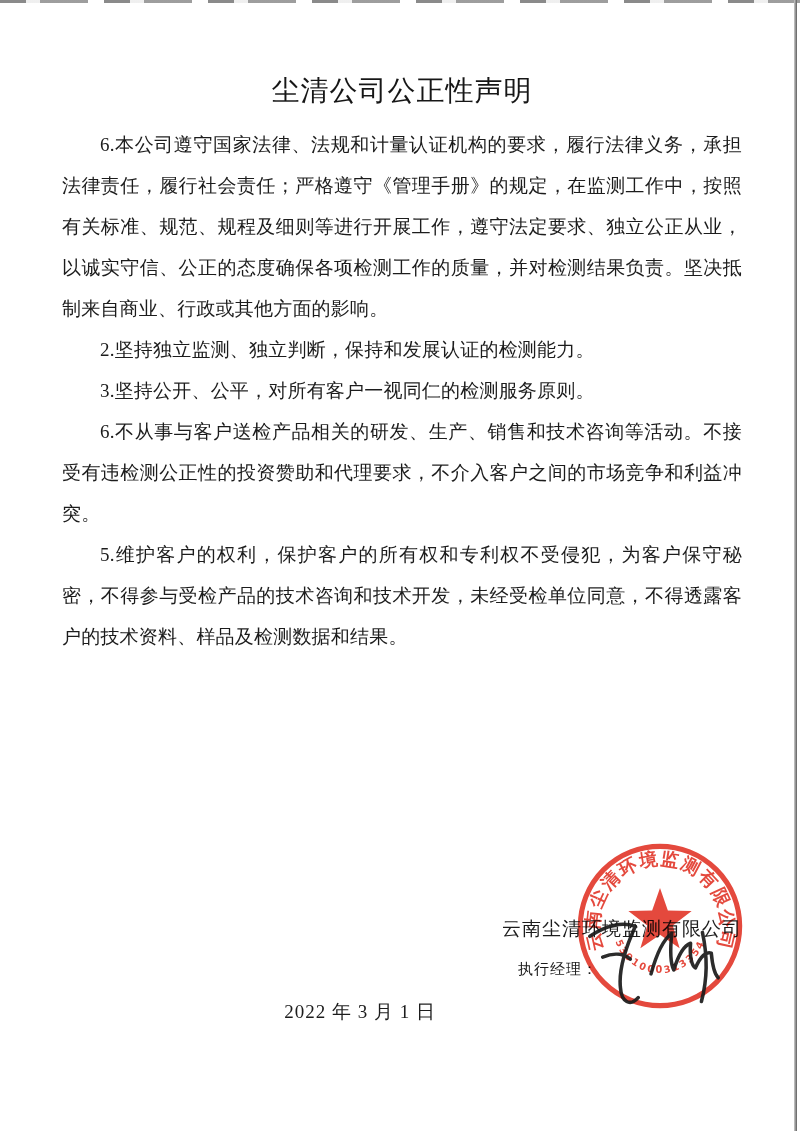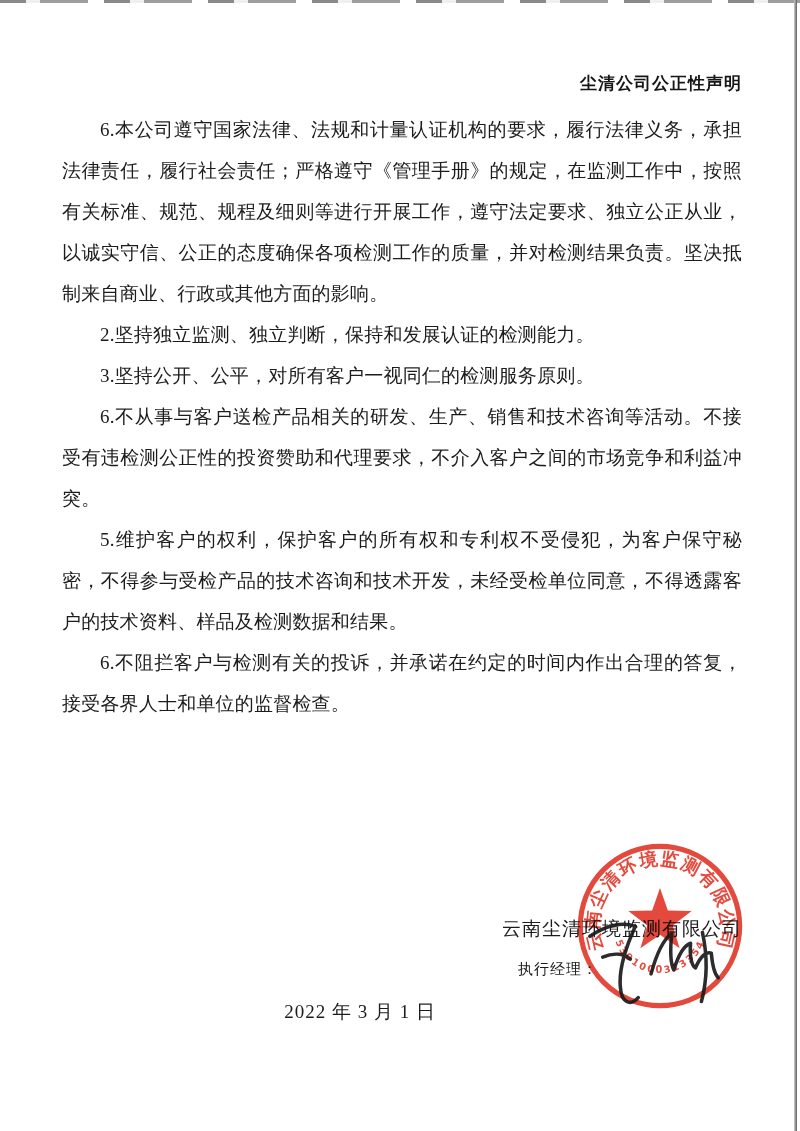--- a/index.html
+++ b/index.html
@@ -17,22 +17,22 @@
   }
   .scan-right-edge{
     position:absolute;top:0;left:794px;width:3px;height:100%;
     background:linear-gradient(90deg,#cccccc,#909090 55%,#5e5e5e);
   }
   
   .doc{
     position:absolute;left:62px;top:0;width:680px;
   }
   .doc-title{
-    margin:72px 0 14px 0;text-align:right;
-    font-size:17px;font-weight:bold;letter-spacing:1px;color:#161616;
+    margin:72px 0 14px 0;text-align:center;
+    font-size:28px;font-weight:normal;letter-spacing:1px;color:#161616;
   }
   .doc p{
     margin:0;font-size:19px;line-height:41px;
     text-align:justify;text-indent:2em;letter-spacing:.2px;
   }
   
   .company-line{
     position:absolute;left:0;top:908px;width:742px;text-align:right;
     font-size:19px;line-height:41px;letter-spacing:1px;
   }
@@ -60,21 +60,20 @@
 <div class="scan-top-edge"></div>
 <div class="scan-right-edge"></div>
 
 <div class="doc">
   <h1 class="doc-title">尘清公司公正性声明</h1>
   <p>6.本公司遵守国家法律、法规和计量认证机构的要求，履行法律义务，承担法律责任，履行社会责任；严格遵守《管理手册》的规定，在监测工作中，按照有关标准、规范、规程及细则等进行开展工作，遵守法定要求、独立公正从业，以诚实守信、公正的态度确保各项检测工作的质量，并对检测结果负责。坚决抵制来自商业、行政或其他方面的影响。</p>
   <p>2.坚持独立监测、独立判断，保持和发展认证的检测能力。</p>
   <p>3.坚持公开、公平，对所有客户一视同仁的检测服务原则。</p>
   <p>6.不从事与客户送检产品相关的研发、生产、销售和技术咨询等活动。不接受有违检测公正性的投资赞助和代理要求，不介入客户之间的市场竞争和利益冲突。</p>
   <p>5.维护客户的权利，保护客户的所有权和专利权不受侵犯，为客户保守秘密，不得参与受检产品的技术咨询和技术开发，未经受检单位同意，不得透露客户的技术资料、样品及检测数据和结果。</p>
-  <p>6.不阻拦客户与检测有关的投诉，并承诺在约定的时间内作出合理的答复，接受各界人士和单位的监督检查。</p>
 </div>
 
 <div class="company-line">云南尘清环境监测有限公司</div>
 <div class="role-line">执行经理：</div>
 <div class="date-line">2022 年 3 月 1 日</div>
 
 <svg class="seal" viewBox="0 0 190 190" aria-hidden="true">
   <defs>
     <path id="arcName" d="M 35.2 122.9 A 66 66 0 1 1 154.8 122.9" fill="none"></path>
     <path id="arcCode" d="M 46.5 110.8 A 51 51 0 0 0 143.5 110.8" fill="none"></path>

